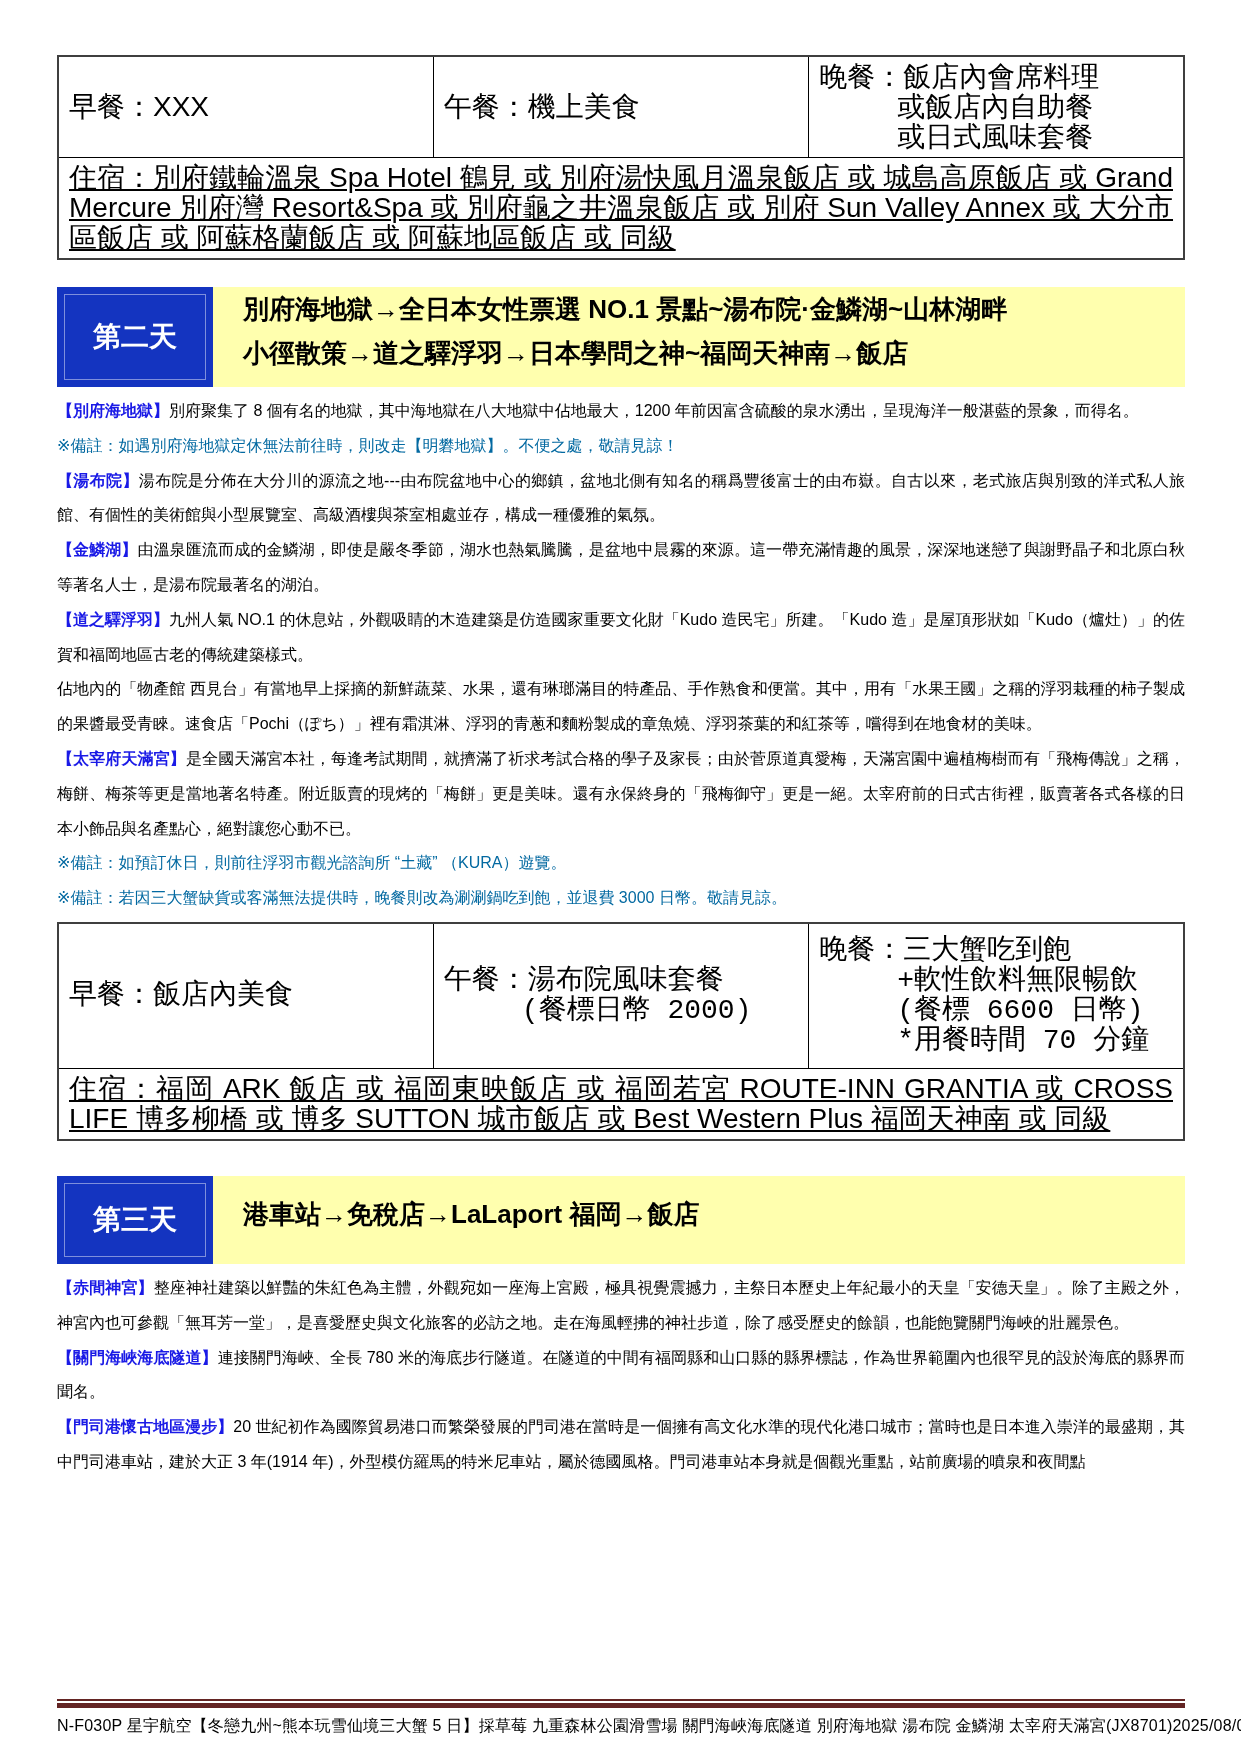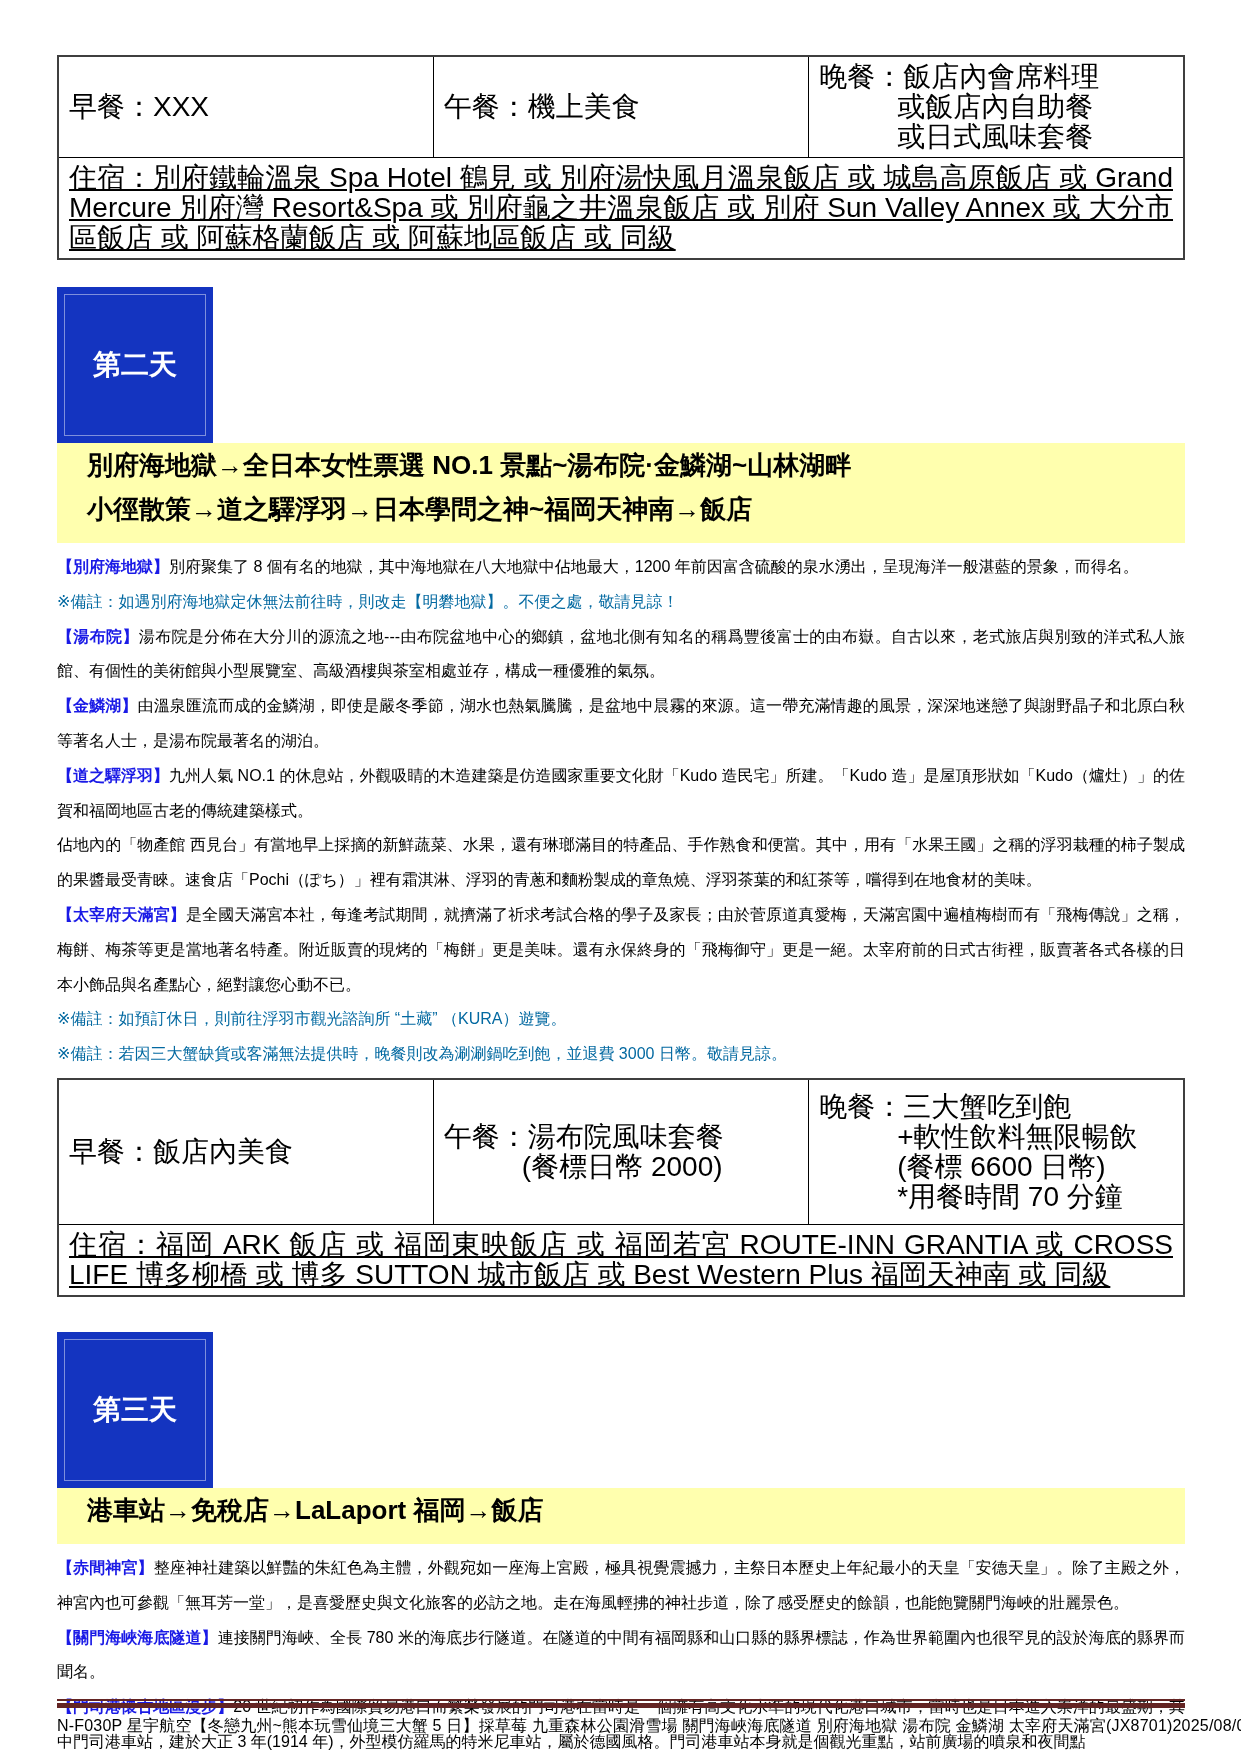--- a/index.html
+++ b/index.html
@@ -13,29 +13,29 @@
   
   table.meal-table{
     width:100%;border-collapse:collapse;table-layout:fixed;
     border:2px solid #3f3f3f;
   }
   table.meal-table td{
     border:1px solid #000;padding:5px 10px;vertical-align:middle;
     font-size:28px;line-height:30px;
   }
   tr.row-day1 td{height:80px;}
-  tr.row-day2 td{height:134px;}
+  tr.row-day2 td{height:134px;font-family:Liberation Mono, monospace;}
   td.lodging{
     height:auto;text-align:justify;line-height:31.5px;padding:6px 10px;text-decoration:underline;
   }
   .cell-line{white-space:nowrap;}
   .cell-line.indent{padding-left:78px;}
 
   
-  .day-header{display:flex;margin:27px 0 7px 0;flex-direction:column;}
+  .day-header{display:flex;margin:27px 0 7px 0;}
   .day-box{
     width:156px;min-height:88px;background:#1434c0;color:#fff;
     display:flex;align-items:center;justify-content:center;
     font-size:28px;font-weight:bold;position:relative;flex:0 0 156px;
   }
   .day-box::after{
     content:"";position:absolute;inset:7px;border:1px solid rgba(255,255,255,.45);
     pointer-events:none;
   }
   .day-title{

